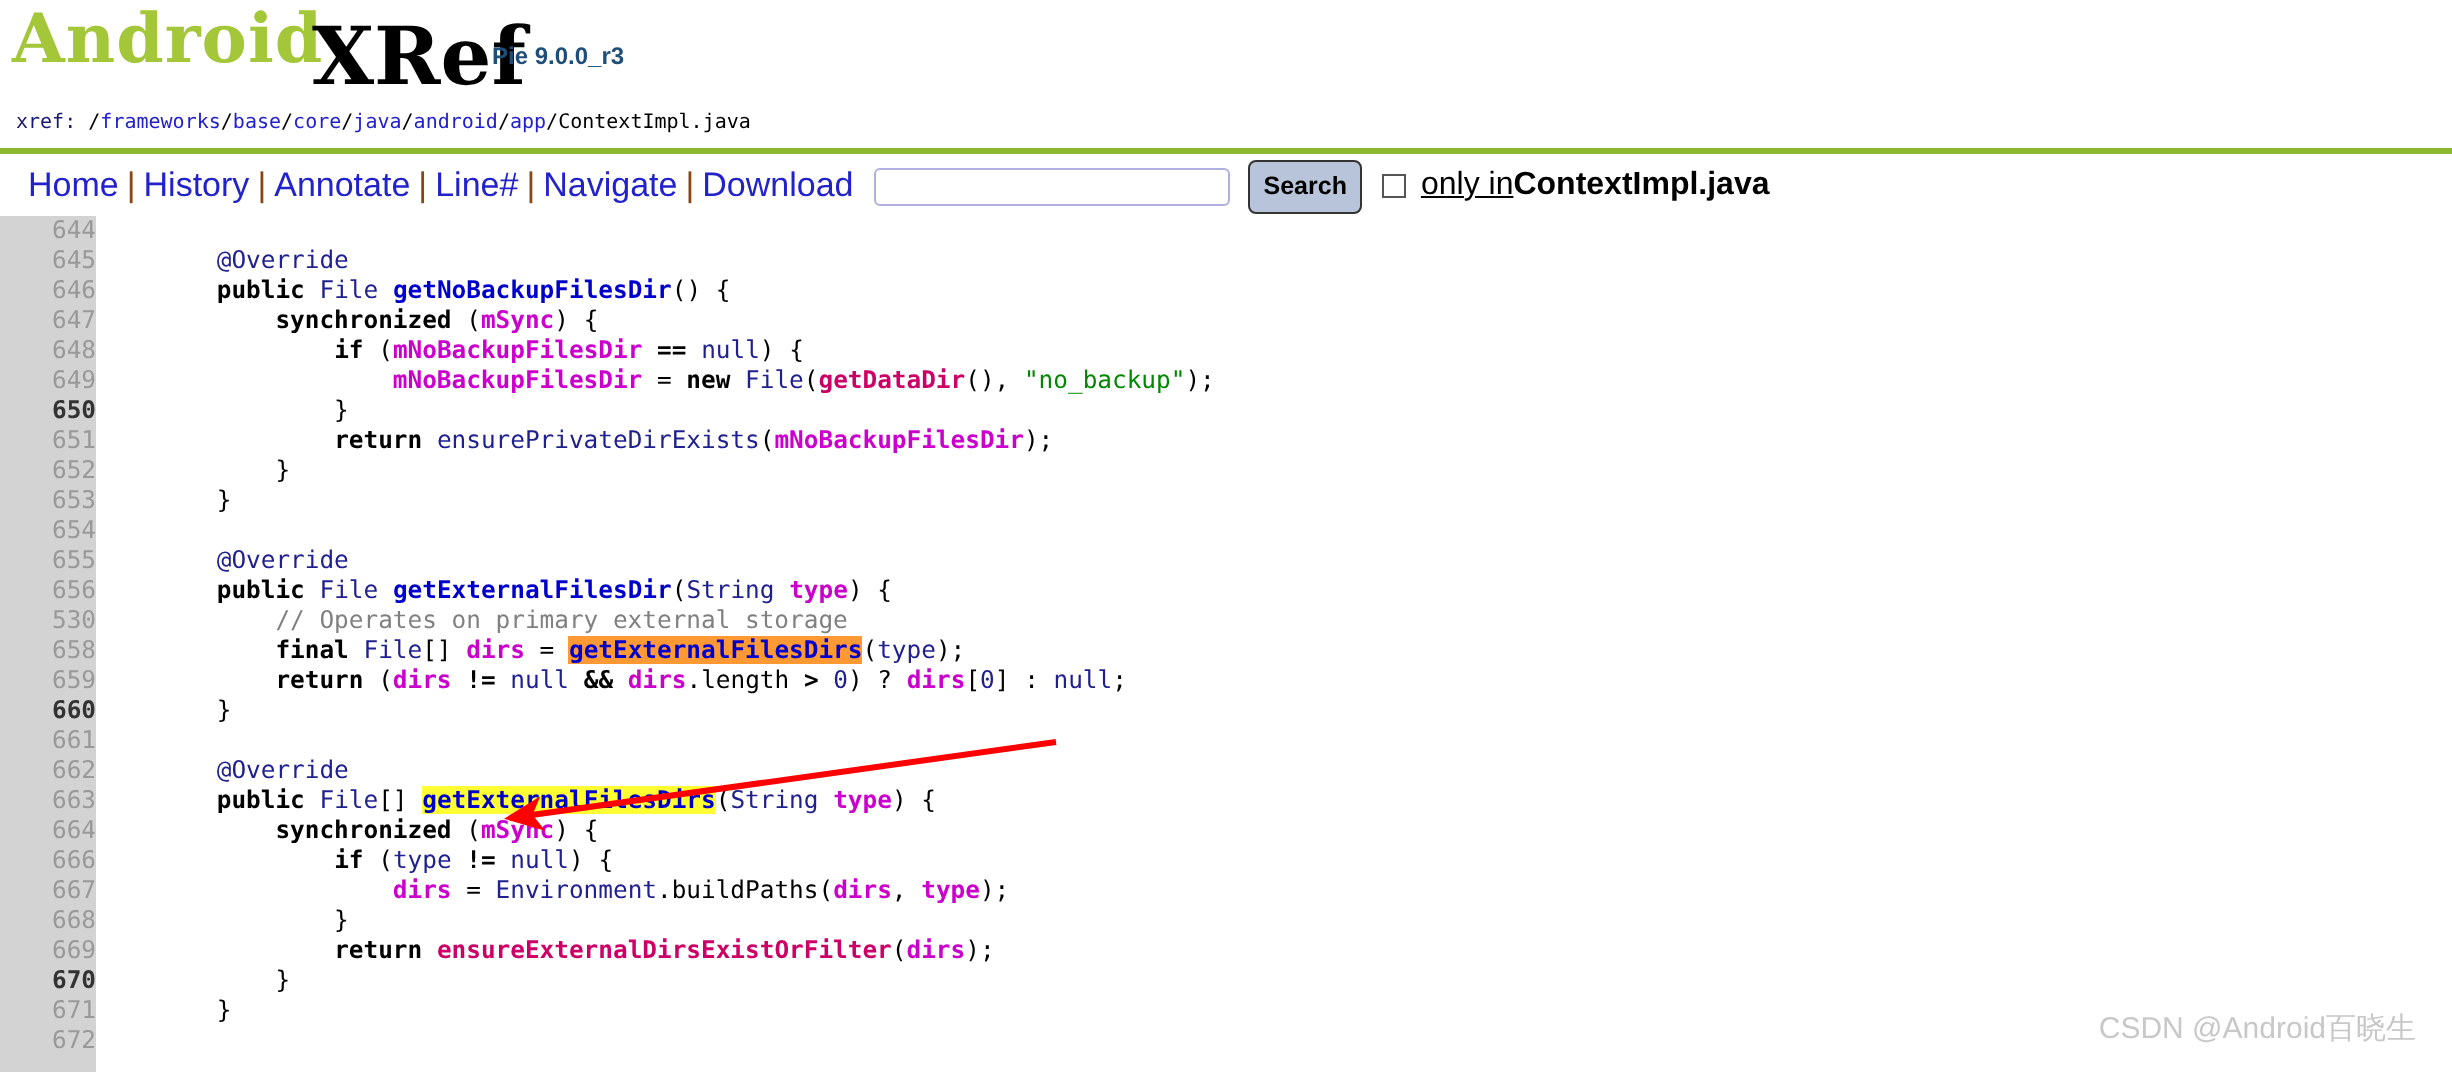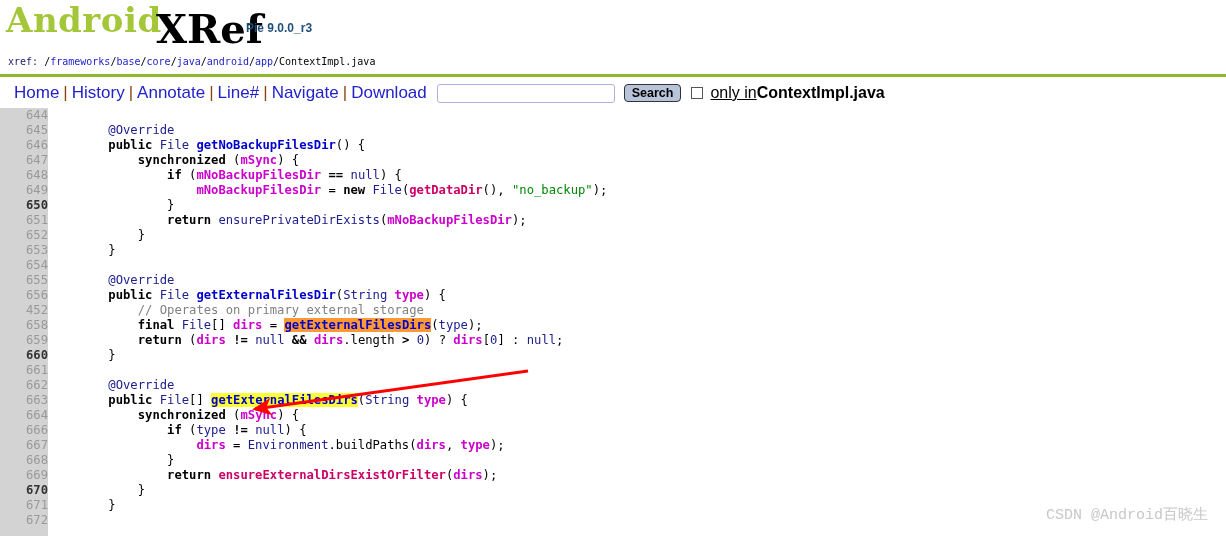--- a/index.html
+++ b/index.html
@@ -107,21 +107,21 @@
     border-radius: 3px;
     font-size: 12px;
     padding: 0 3px;
     font-family: "Liberation Sans", sans-serif;
     background: #ffffff;
     outline: none;
     box-sizing: content-box;
   }
   .search-button {
     margin-left: 9px;
-    height: 18px;
+    height: 27px;
     padding: 0 7px;
     background: #b8c4d9;
     border: 1px solid #333333;
     border-radius: 4px;
     font-family: "Liberation Sans", sans-serif;
     font-weight: bold;
     font-size: 12.5px;
     color: #000000;
     cursor: pointer;
     line-height: 17px;
@@ -297,21 +297,21 @@
         </tr>
         <tr>
           <td class="lineno">655</td>
           <td class="codeline"><span class="p">    </span><span class="t">@Override</span></td>
         </tr>
         <tr>
           <td class="lineno">656</td>
           <td class="codeline"><span class="p">    </span><span class="k">public</span><span class="p"> </span><span class="t">File</span><span class="p"> </span><span class="d">getExternalFilesDir</span><span class="p">(</span><span class="t">String</span><span class="p"> </span><span class="v">type</span><span class="p">) {</span></td>
         </tr>
         <tr>
-          <td class="lineno">452</td>
+          <td class="lineno">530</td>
           <td class="codeline"><span class="p">        </span><span class="cm">// Operates on primary external storage</span></td>
         </tr>
         <tr>
           <td class="lineno">658</td>
           <td class="codeline"><span class="p">        </span><span class="k">final</span><span class="p"> </span><span class="t">File</span><span class="p">[] </span><span class="v">dirs</span><span class="p"> = </span><span class="d hl-orange">getExternalFilesDirs</span><span class="p">(</span><span class="n">type</span><span class="p">);</span></td>
         </tr>
         <tr>
           <td class="lineno">659</td>
           <td class="codeline"><span class="p">        </span><span class="k">return</span><span class="p"> (</span><span class="v">dirs</span><span class="p"> </span><span class="k">!=</span><span class="p"> </span><span class="n">null</span><span class="p"> </span><span class="k">&amp;&amp;</span><span class="p"> </span><span class="v">dirs</span><span class="p">.length </span><span class="k">&gt;</span><span class="p"> </span><span class="n">0</span><span class="p">) ? </span><span class="v">dirs</span><span class="p">[</span><span class="n">0</span><span class="p">] : </span><span class="n">null</span><span class="p">;</span></td>
         </tr>
@@ -369,13 +369,13 @@
 
 <svg class="arrow-svg" viewBox="0 0 1226 536">
   <defs>
     <marker id="redhead" markerWidth="7" markerHeight="7" refX="5.5" refY="3.2" orient="auto" markerUnits="strokeWidth">
       <path d="M0,0.3 L6.5,3.2 L0,6.1 L1.7,3.2 Z" fill="#ff0000"></path>
     </marker>
   </defs>
   <line id="ann-arrow" stroke="#ff0000" stroke-width="3" marker-end="url(#redhead)" x1="528" y1="371" x2="255" y2="409"></line>
 </svg>
 
-<div class="watermark" style="color: rgb(200, 200, 200); font-family: Liberation Mono, monospace;">CSDN @Android百晓生</div>
+<div class="watermark" style="color: rgb(200, 200, 200);">CSDN @Android百晓生</div>
 
 </body></html>

